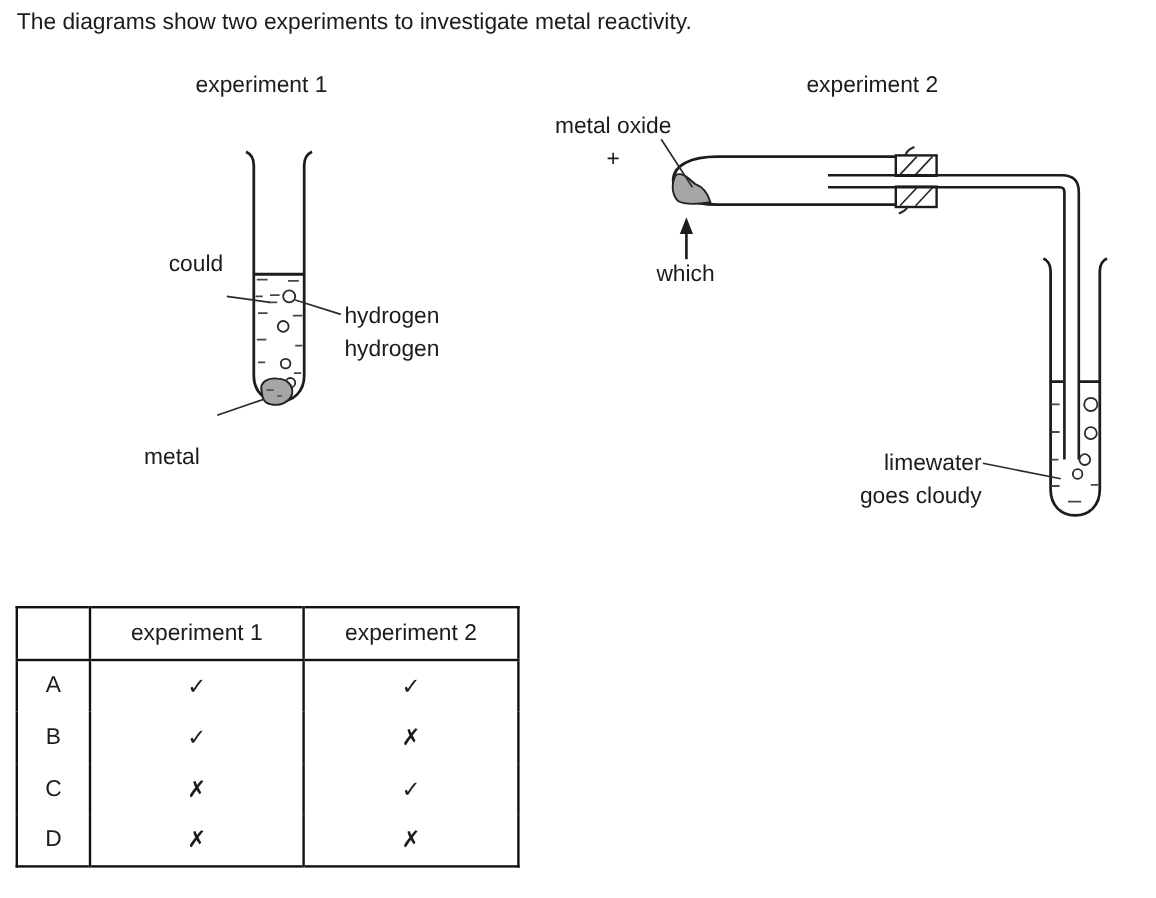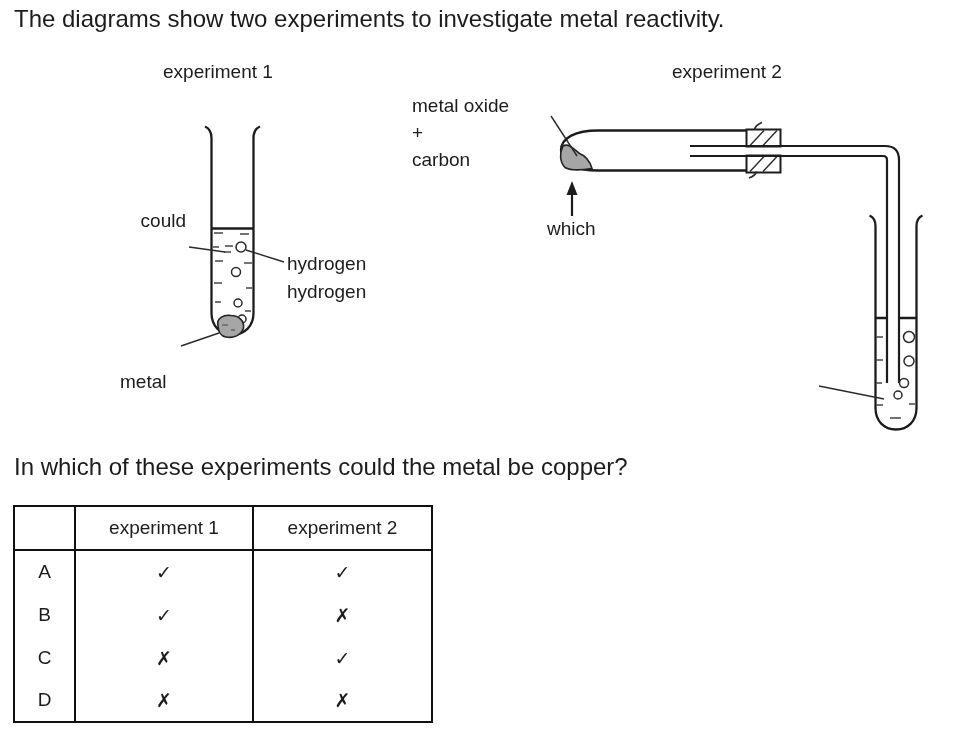--- a/index.html
+++ b/index.html
@@ -1,18 +1,18 @@
 <!DOCTYPE html>
 <html><head>
 <meta charset="utf-8">
 <style>
   html,body{margin:0;padding:0;background:#fff;}
   .page{position:relative;width:963px;height:748px;background:#ffffff;
         font-family:"Liberation Sans",sans-serif;color:#1c1c1c;overflow:hidden;}
-  .txt{position:absolute;font-size:24px;line-height:24px;white-space:nowrap;}
+  .txt{position:absolute;font-size:19px;line-height:24px;white-space:nowrap;}
   .lbl{position:absolute;font-size:19px;white-space:nowrap;}
   .lbl div{white-space:nowrap;}
   svg.artwork{position:absolute;left:0;top:0;z-index:0;}
   .ink{stroke:#1c1c1c;fill:none;}
   .thin{stroke:#2a2a2a;fill:none;}
   .dash{stroke:#474747;fill:none;}
   
   table.answer{position:absolute;left:13px;top:505px;border-collapse:collapse;
        table-layout:fixed;border:2px solid #111;}
   table.answer th,table.answer td{padding:0;text-align:center;vertical-align:middle;
@@ -109,41 +109,43 @@
       <line x1="819" y1="386" x2="884" y2="399"></line>
     </g>
   </svg>
 
   <div class="txt" style="left:14px;top:7px;">The diagrams show two experiments to investigate metal reactivity.</div>
 
   <div class="lbl" style="left:163px;top:61px;">experiment 1</div>
 
   <div class="lbl" style="left:672px;top:61px;">experiment 2</div>
 
-  <div class="lbl" style="left:412px;top:92px;width:130px;line-height:27px;">
+  <div class="lbl" style="left:446px;top:92px;width:130px;text-align:center;line-height:27px;">
     <div>metal oxide</div>
     <div>+</div>
-    <div>carbon</div>
   </div>
 
   <div class="lbl" style="left:26px;top:208px;width:160px;text-align:right;line-height:26px;">
     <div>could</div>
   </div>
 
   <div class="lbl" style="left:287px;top:250px;line-height:28px;">
     <div>hydrogen</div>
     <div>hydrogen</div>
   </div>
 
   <div class="lbl" style="left:120px;top:338px;margin-top:33px;">metal</div>
 
   <div class="lbl" style="left:547px;top:218px;">which</div>
 
+  <div class="lbl" style="left:658px;top:373px;width:160px;text-align:right;line-height:27px;">
+    <div>limewater</div>
+    <div>goes cloudy</div>
+  </div>
 
-  <div class="txt" style="left:14px;top:455px;">In which of these experiments could the metal be copper?</div>
 
   <table class="answer">
     <thead>
       <tr>
         <th class="c1"></th>
         <th class="c2">experiment 1</th>
         <th class="c3">experiment 2</th>
       </tr>
     </thead>
     <tbody>

